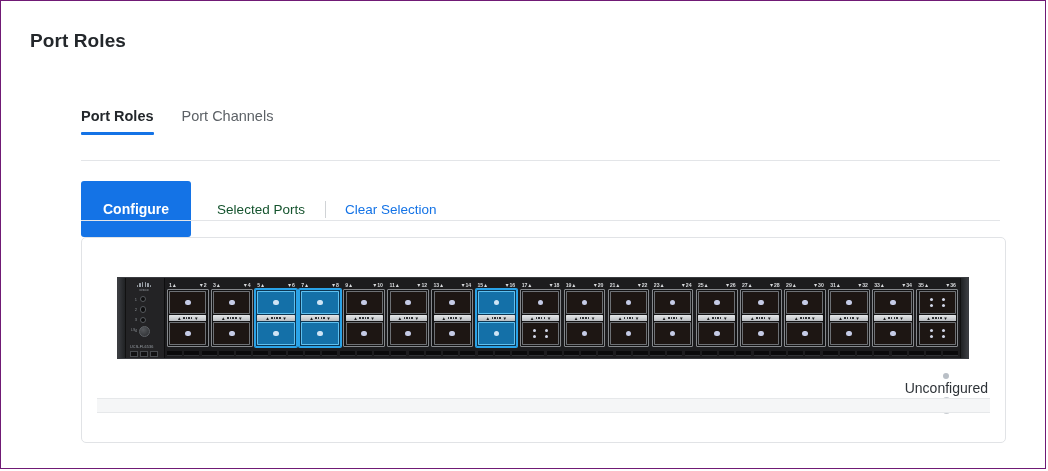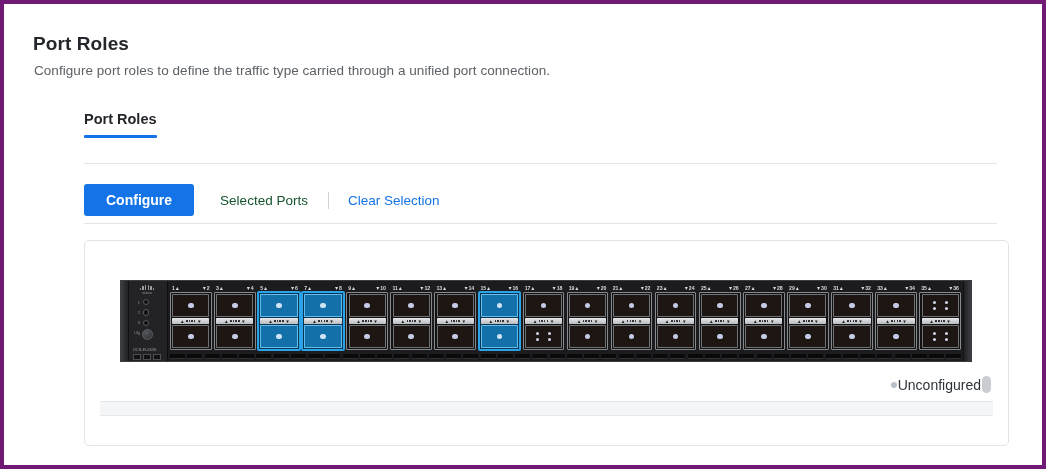--- a/index.html
+++ b/index.html
@@ -8,21 +8,21 @@
   }
   body {
     width: 1048px; height: 471px;
     font-family: "Liberation Sans", sans-serif;
     -webkit-font-smoothing: antialiased;
     overflow: hidden;
   }
   .page {
     position: relative;
     width: 1046px; height: 469px;
-    border: 4px solid #701a75;
+    border: 1px solid #701a75;
     background: #ffffff;
     box-sizing: border-box;
     overflow: hidden;
   }
 
   
   .page-title {
     position: absolute; left: 29px; top: 29px;
     font-size: 19px; font-weight: bold; color: #23272b;
     letter-spacing: .1px;
@@ -57,21 +57,21 @@
 
   
   .toolbar {
     position: absolute; left: 80px; top: 180px;
     display: flex; align-items: center;
   }
   .configure-btn {
     background: #1473e6; color: #ffffff;
     font-size: 14px; font-weight: bold;
     border: none; border-radius: 3px;
-    padding: 8px 22px;
+    padding: 20px 22px;
     cursor: pointer; line-height: 1.15;
     font-family: "Liberation Sans", sans-serif;
   }
   .sel-label {
     margin-left: 26px; font-size: 13.5px; color: #14532d;
   }
   .sel-value {
     margin-left: 23px; font-size: 13.5px; color: #2e3338; font-weight: bold;
   }
   .sep {
@@ -266,21 +266,21 @@
   }
   .vent i {
     flex: 1 1 0; height: 4px; background: #0a0a0b;
     border-radius: .5px;
     box-shadow: 0 1px 0 #303236;
   }
 
   
   .legend {
     position: absolute; right: 17px; top: 135px;
-    display: flex; align-items: center; gap: 1px;
+    display: flex; align-items: center; gap: 1px; flex-direction: column;
   }
   .legend .ldot {
     width: 6px; height: 6px; border-radius: 50%; background: #b9bfc6;
   }
   .legend .ltext { font-size: 14px; color: #2e3338; }
   .legend .thumb-v {
     width: 9px; height: 17px; border-radius: 5px; background: #c9cdd2;
   }
   .hscroll {
     position: absolute; left: 15px; right: 15px; top: 160px;
@@ -293,24 +293,24 @@
     position: absolute; left: 0; top: 2px;
     width: 0; height: 9px; border-radius: 5px; background: #dfe2e5;
   }
 </style>
 </head>
 <body>
 
 <div class="page">
 
   <div class="page-title">Port Roles</div>
-  <div class="page-subtitle">Configure port roles to define the traffic type carried through a unified port connection.</div>
 
   <div class="tabs" id="tab-bar">
       <div class="tab active">Port Roles</div>
+      <div class="tab">Port Channels</div>
     </div>
   <div class="tabs-rule"></div>
 
   <div class="toolbar">
     <button class="configure-btn">Configure</button>
     <span class="sel-label">Selected Ports</span>
     <span class="sep"></span>
     <a class="clear-link">Clear Selection</a>
   </div>
   <div class="toolbar-rule"></div>

